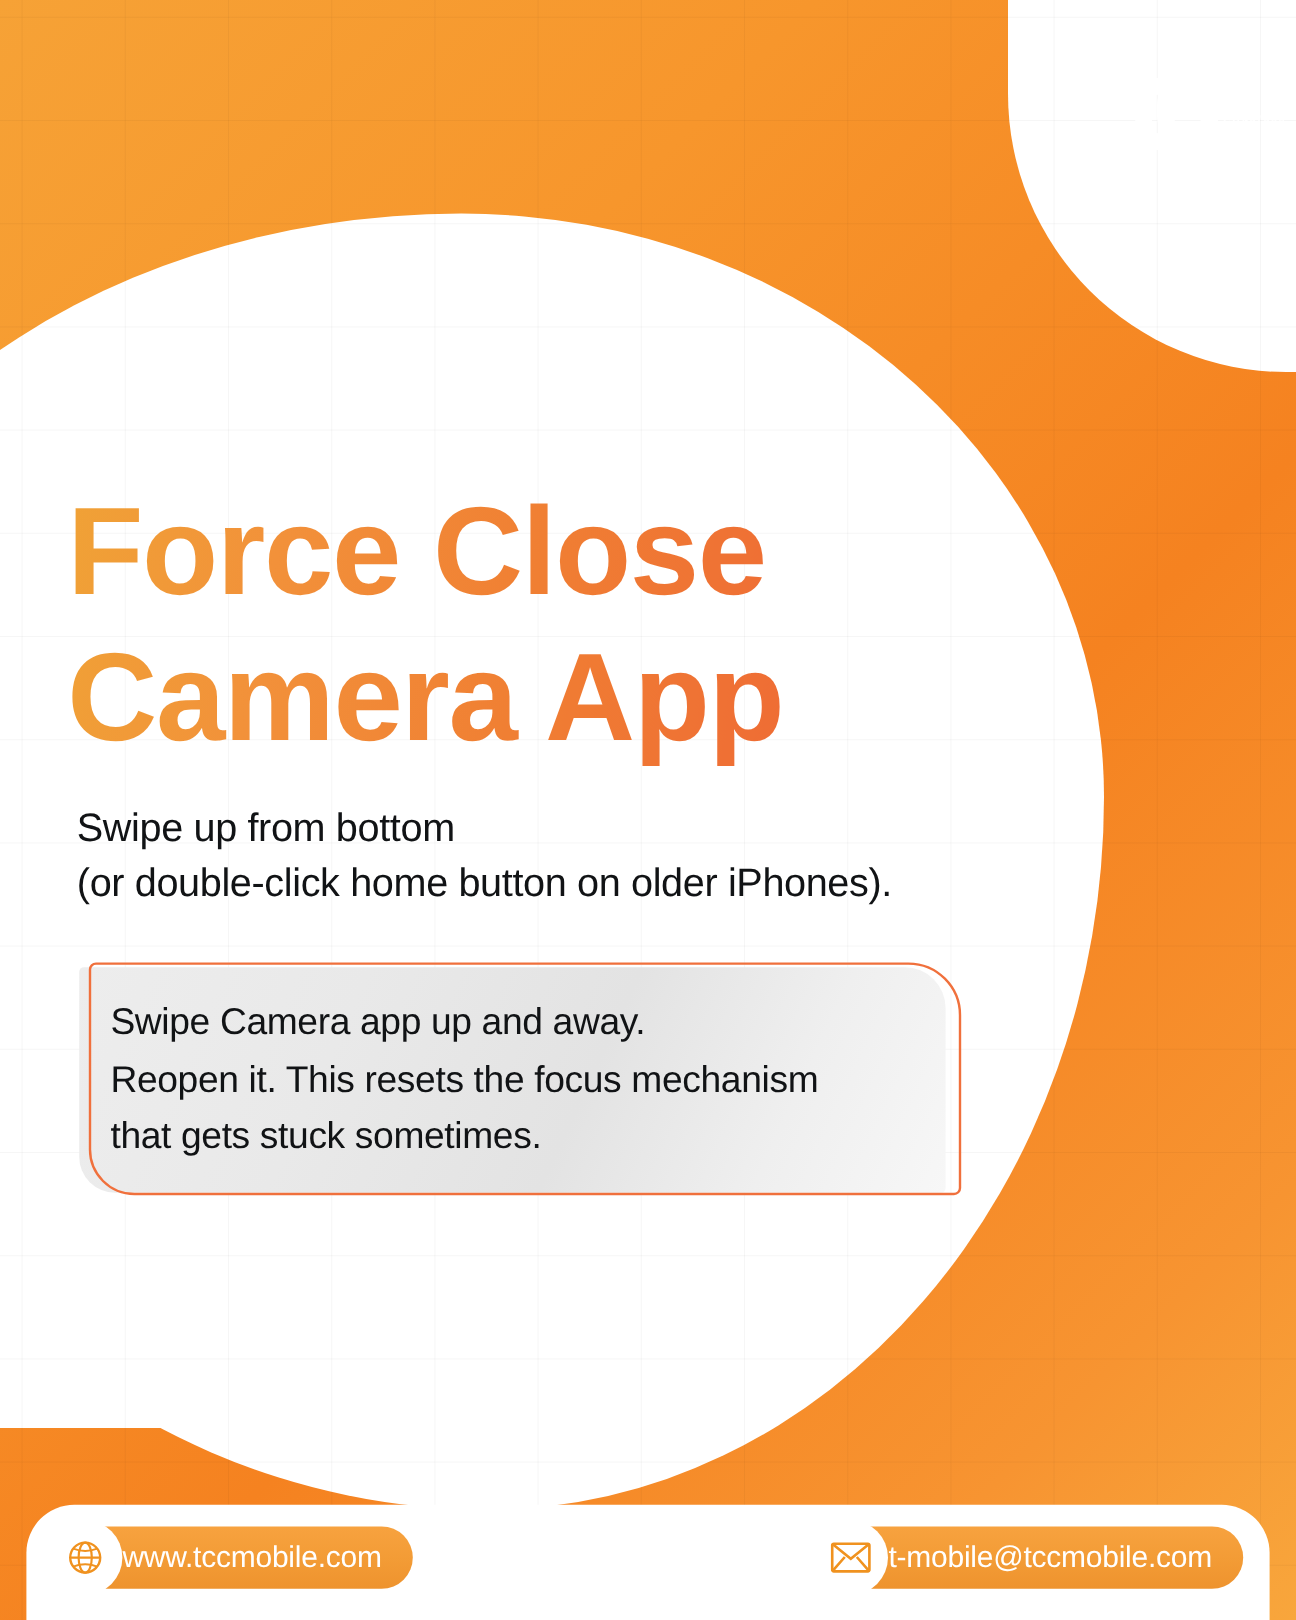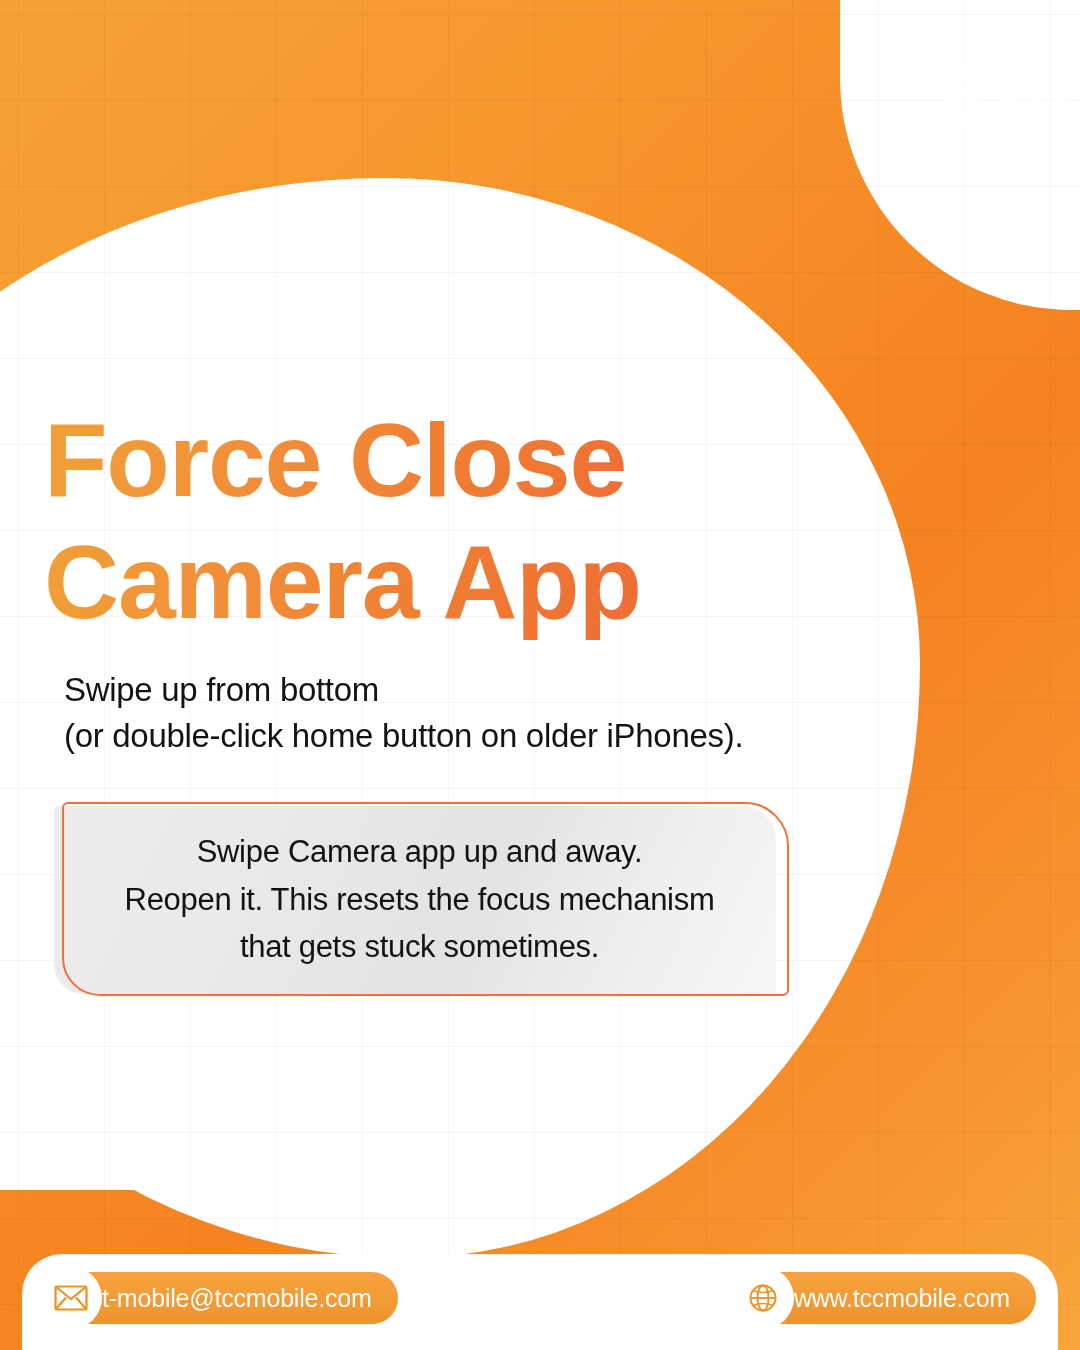--- a/index.html
+++ b/index.html
@@ -79,21 +79,21 @@
     display:flex;
     align-items:center;
     justify-content:flex-end;
   }
   .logo-svg { display:block; }
 
   
   .content {
     position:absolute;
     z-index:6;
-    left:44px;
+    left:56px;
     top:400px;
     width:800px;
   }
 
   .headline {
     font-size:104px;
     font-weight:700;
     line-height:1.17;
     letter-spacing:-1.2px;
     background: linear-gradient(100deg, #F0A236 0%, #F2913A 22%, #F07F33 48%, #EF7034 70%, #EC5F33 100%);
@@ -104,31 +104,30 @@
     white-space:pre-line;
     margin-bottom:24px;
   }
 
   .subtext {
     font-size:33px;
     line-height:1.38;
     color:#111315;
     letter-spacing:-0.3px;
     white-space:pre-line;
-    margin-left:20px;
+    margin-left:8px;
     margin-bottom:44px;
   }
 
   
   .callout {
     position:relative;
     width:735px;
     min-height:196px;
     margin-left:10px;
-    text-align:center;
   }
   .callout-fill {
     position:absolute;
     left:0; top:4px;
     width:722px;
     height:188px;
     background: linear-gradient(115deg, #ededed 0%, #e9e9e9 30%, #e3e3e3 58%, #efefef 80%, #f7f7f7 100%);
     border-radius:4px 34px 4px 30px;
     z-index:1;
   }
@@ -233,40 +232,40 @@
     <div class="callout">
       <div class="callout-fill"></div>
       <div class="callout-border"></div>
       <div class="callout-text">Swipe Camera app up and away.
 Reopen it. This resets the focus mechanism
 that gets stuck sometimes.</div>
     </div>
   </div>
 
   <div class="footer">
-
-    <div class="pill">
-      <span class="pill-icon">
-        <svg width="34" height="26" viewBox="0 0 34 26" aria-hidden="true">
-          <rect x="1.5" y="1.5" width="31" height="23" rx="1.5" fill="none" stroke="#F0921F" stroke-width="2.2"></rect>
-          <path d="M1.5 1.5 L17 14 L32.5 1.5" fill="none" stroke="#F0921F" stroke-width="2.2"></path>
-          <path d="M1.5 24.5 L12 12.5 M32.5 24.5 L22 12.5" fill="none" stroke="#F0921F" stroke-width="2.2"></path>
-        </svg>
-      </span>
-      <span class="pill-label">t-mobile@tccmobile.com</span>
-    </div>
 
     <div class="pill">
       <span class="pill-icon">
         <svg width="34" height="34" viewBox="0 0 34 34" aria-hidden="true">
           <circle cx="17" cy="17" r="12.5" fill="none" stroke="#F0921F" stroke-width="2"></circle>
           <ellipse cx="17" cy="17" rx="5.5" ry="12.5" fill="none" stroke="#F0921F" stroke-width="1.8"></ellipse>
           <line x1="4.5" y1="17" x2="29.5" y2="17" stroke="#F0921F" stroke-width="1.8"></line>
           <path d="M7 9.5 Q17 13.5 27 9.5" fill="none" stroke="#F0921F" stroke-width="1.6"></path>
           <path d="M7 24.5 Q17 20.5 27 24.5" fill="none" stroke="#F0921F" stroke-width="1.6"></path>
         </svg>
       </span>
       <span class="pill-label">www.tccmobile.com</span>
     </div>
 
+    <div class="pill">
+      <span class="pill-icon">
+        <svg width="34" height="26" viewBox="0 0 34 26" aria-hidden="true">
+          <rect x="1.5" y="1.5" width="31" height="23" rx="1.5" fill="none" stroke="#F0921F" stroke-width="2.2"></rect>
+          <path d="M1.5 1.5 L17 14 L32.5 1.5" fill="none" stroke="#F0921F" stroke-width="2.2"></path>
+          <path d="M1.5 24.5 L12 12.5 M32.5 24.5 L22 12.5" fill="none" stroke="#F0921F" stroke-width="2.2"></path>
+        </svg>
+      </span>
+      <span class="pill-label">t-mobile@tccmobile.com</span>
+    </div>
+
   </div>
 
 </div>
 
 </body></html>

